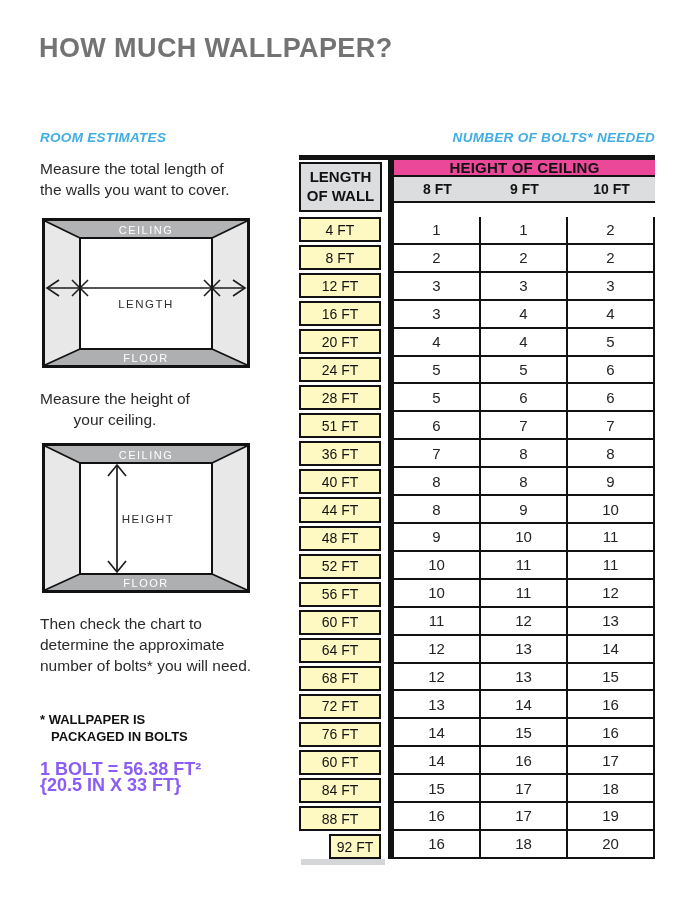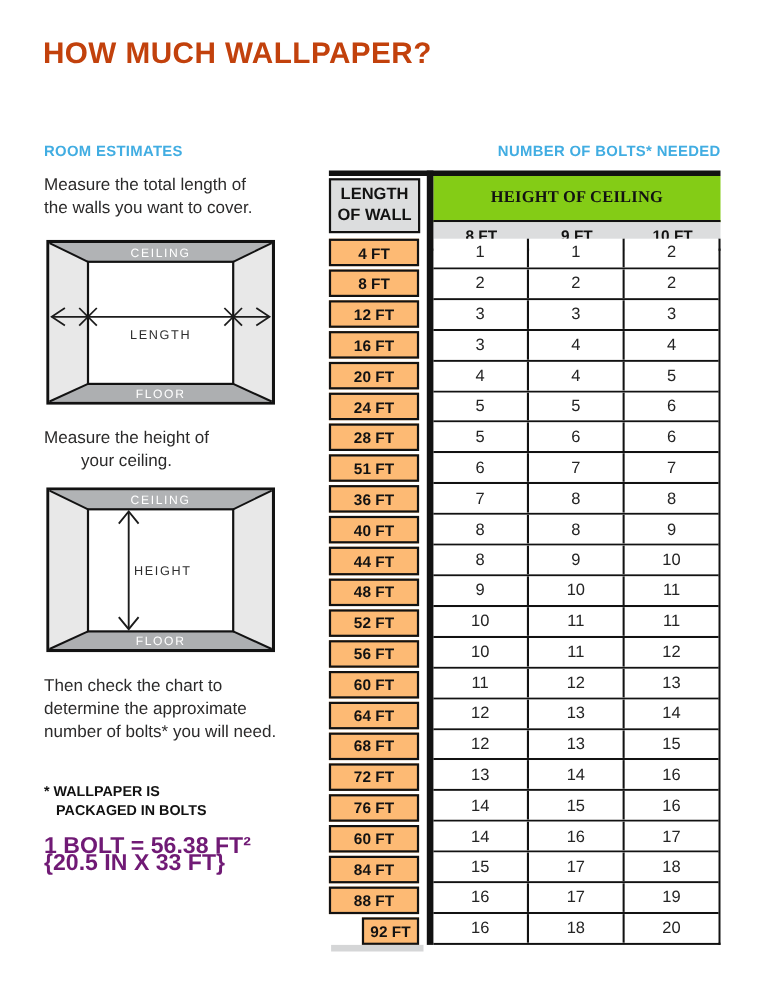--- a/index.html
+++ b/index.html
@@ -3,83 +3,83 @@
 <meta charset="utf-8">
 <style>
   * { margin:0; padding:0; box-sizing:border-box; }
   html,body { background:#ffffff; }
   body {
     width:696px; height:900px; position:relative; overflow:hidden;
     font-family:"Liberation Sans", sans-serif;
   }
   .title {
     position:absolute; left:39px; top:33px;
-    font-size:27px; font-weight:bold; color:#c2410c; letter-spacing:.4px;text-align:center;
+    font-size:27px; font-weight:bold; color:#737373; letter-spacing:.4px;text-align:center;
   }
   .subhead {
-    font-size:13.5px; font-weight:bold; color:#41ade2; letter-spacing:.3px;
+    font-size:13.5px; font-weight:bold; color:#41ade2; letter-spacing:.3px;font-style:italic;
   }
   .subhead-left  { position:absolute; left:40px; top:130px; }
   .subhead-right { position:absolute; left:299px; top:130px; width:356px; text-align:right; }
 
   .para {
     position:absolute; left:40px; font-size:15.5px; line-height:21px;
     color:#2b2a2a; white-space:pre-line;
   }
   #p1 { top:158px; }
   #p2 { top:388px;text-align:center; }
   #p3 { top:613px; }
 
   .footnote {
     position:absolute; left:40px; top:712px; font-size:13px; font-weight:bold;
     color:#111; line-height:16.5px; white-space:pre-line;
     padding-left:11px; text-indent:-11px;
   }
   .boltinfo {
-    position:absolute; left:40px; top:761px; font-size:21px; font-weight:bold;
-    color:#701a75; line-height:16px; white-space:pre-line;
+    position:absolute; left:40px; top:761px; font-size:18px; font-weight:bold;
+    color:#8b5cf6; line-height:16px; white-space:pre-line;
   }
 
   .diagram { position:absolute; left:42px; }
   #d1 { top:218px; }
   #d2 { top:443px; }
   .svg-room-label { font-size:11px; letter-spacing:1.5px; fill:#ffffff; font-family:"Liberation Sans", sans-serif; }
   .svg-measure-label { font-size:11.5px; letter-spacing:1.5px; fill:#2e2e2e; font-family:"Liberation Sans", sans-serif; }
 
   
   .btable { position:absolute; left:299px; top:155px; width:356px; height:704px; }
   .topbar { position:absolute; left:0; top:0; width:356px; height:5px; background:#121212; }
   .vbar   { position:absolute; left:89px; top:0; width:6px; height:704px; background:#121212; }
   .cornercell {
     position:absolute; left:0; top:7px; width:83px; height:50px;
     background:#dcddde; border:2px solid #121212;
     display:flex; align-items:center; justify-content:center; text-align:center;
     font-weight:bold; font-size:15px; line-height:1.25; color:#121212; white-space:pre-line;
   }
   .rheader { position:absolute; left:95px; top:5px; width:261px; }
   .hoc {
-    height:42px; background:#84cc16; border-bottom:2px solid #121212;
+    height:17px; background:#ec4899; border-bottom:2px solid #121212;
     display:flex; align-items:center; justify-content:center;
-    font-weight:bold; font-size:15px; letter-spacing:.2px; color:#121212;font-family:Liberation Serif, serif;
+    font-weight:bold; font-size:15px; letter-spacing:.2px; color:#121212;
   }
   .subhdr { height:26px; background:#dcddde; border-bottom:2px solid #121212; display:flex; }
   .subhdr span {
     flex:1; display:flex; align-items:center; justify-content:center;
     font-weight:bold; font-size:14px; color:#121212;
   }
   .labels {
     position:absolute; left:0; top:62px; width:82px; height:642px;
     display:flex; flex-direction:column;
   }
   .lwrap { flex:1; padding-bottom:3px; }
   .lwrap:last-child { padding-bottom:0;margin-left:30px; }
   .lcell {
-    height:100%; background:#fdba74; border:2px solid #121212;
+    height:100%; background:#fef9c3; border:2px solid #121212;
     display:flex; align-items:center; justify-content:center;
-    font-weight:bold; font-size:14px; color:#121212;
+    font-weight:normal; font-size:14px; color:#121212;
   }
   .tbody {
     position:absolute; left:95px; top:62px; width:261px; height:642px;
     display:flex; flex-direction:column;
     border-right:2px solid #121212; border-bottom:2px solid #121212;
   }
   .drow { flex:1; display:flex; border-bottom:2px solid #121212; }
   .drow:last-child { border-bottom:none; }
   .dcell {
     flex:1; display:flex; align-items:center; justify-content:center;

